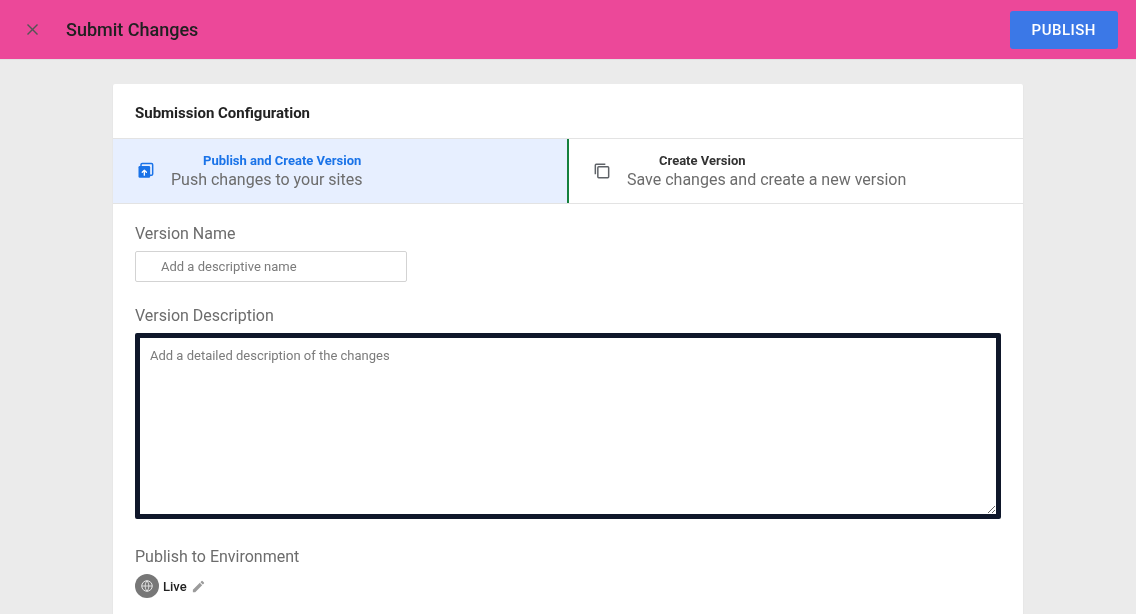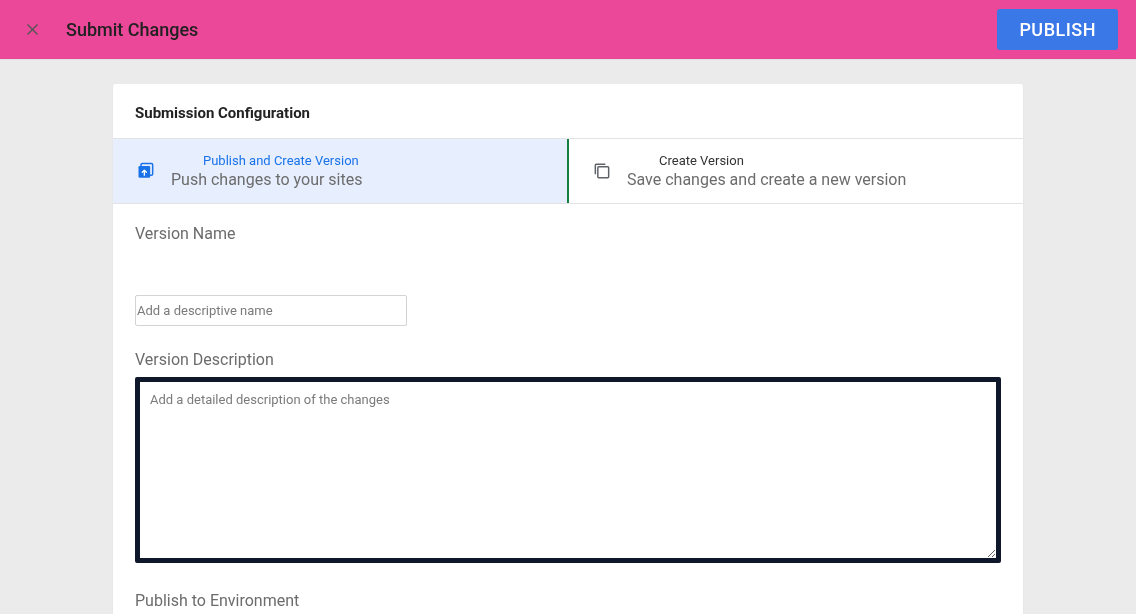--- a/index.html
+++ b/index.html
@@ -35,21 +35,21 @@
     .topbar-title {
       font-size: 18px;
       font-weight: 500;
       color: #212121;
       flex: 1;
     }
     .publish-btn {
       background: #3b78e7;
       color: #fff;
       border: none;
-      font-size: 18px;
+      font-size: 15px;
       font-weight: 500;
       letter-spacing: 0.5px;
       padding: 10px 22px;
       border-radius: 3px;
       cursor: pointer;
     }
     .content-wrap {
       padding: 24px 0 0 0;
       display: flex;
       justify-content: center;
@@ -94,21 +94,21 @@
       justify-content: center;
       flex-shrink: 0;
     }
     .option-texts {
       display: flex;
       flex-direction: column;
       gap: 2px;
     }
     .option-title {
       font-size: 13px;
-      font-weight: 400;
+      font-weight: 700;
       color: #333;
       padding-left: 32px;
     }
     .option.selected .option-title {
       color: #1a73e8;
     }
     .option-sub {
       font-size: 16px;
       color: #6c6c6c;
     }
@@ -117,25 +117,24 @@
     }
     .field-label {
       font-size: 16px;
       color: #6c6c6c;
       margin-bottom: 8px;
     }
     .text-input {
       width: 272px;
       border: 1px solid #d3d3d3;
       border-radius: 2px;
-      padding: 7px 1px;
+      padding: 7px 25px;
       font-size: 13px;
       color: #333;
       outline: none;
-      margin-top: 44px;
     }
     .text-input::placeholder {
       color: #7b7b7b;
     }
     .field-block {
       margin-bottom: 24px;
     }
     .textarea {
       width: 100%;
       height: 186px;

